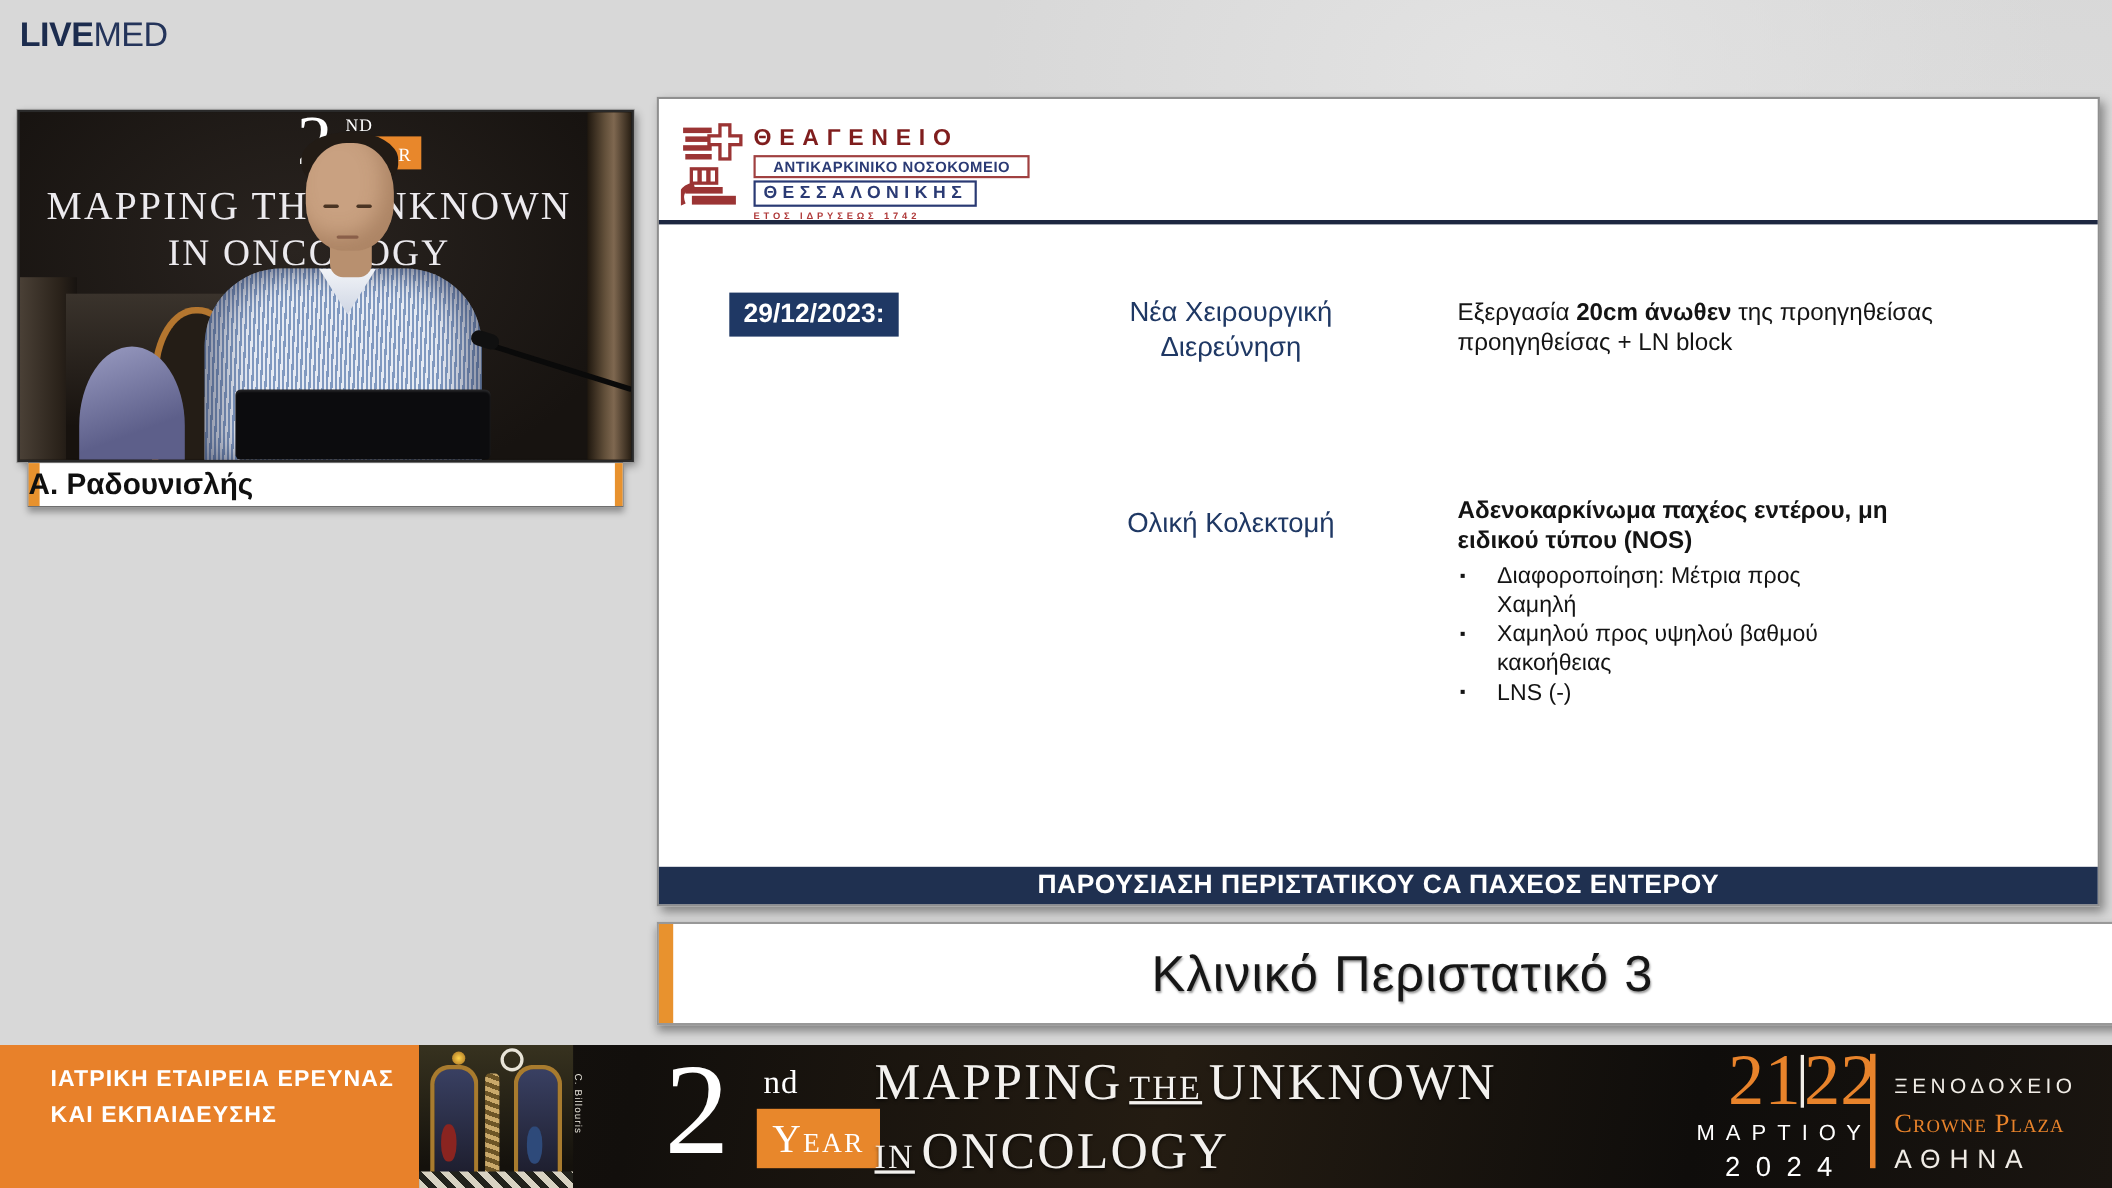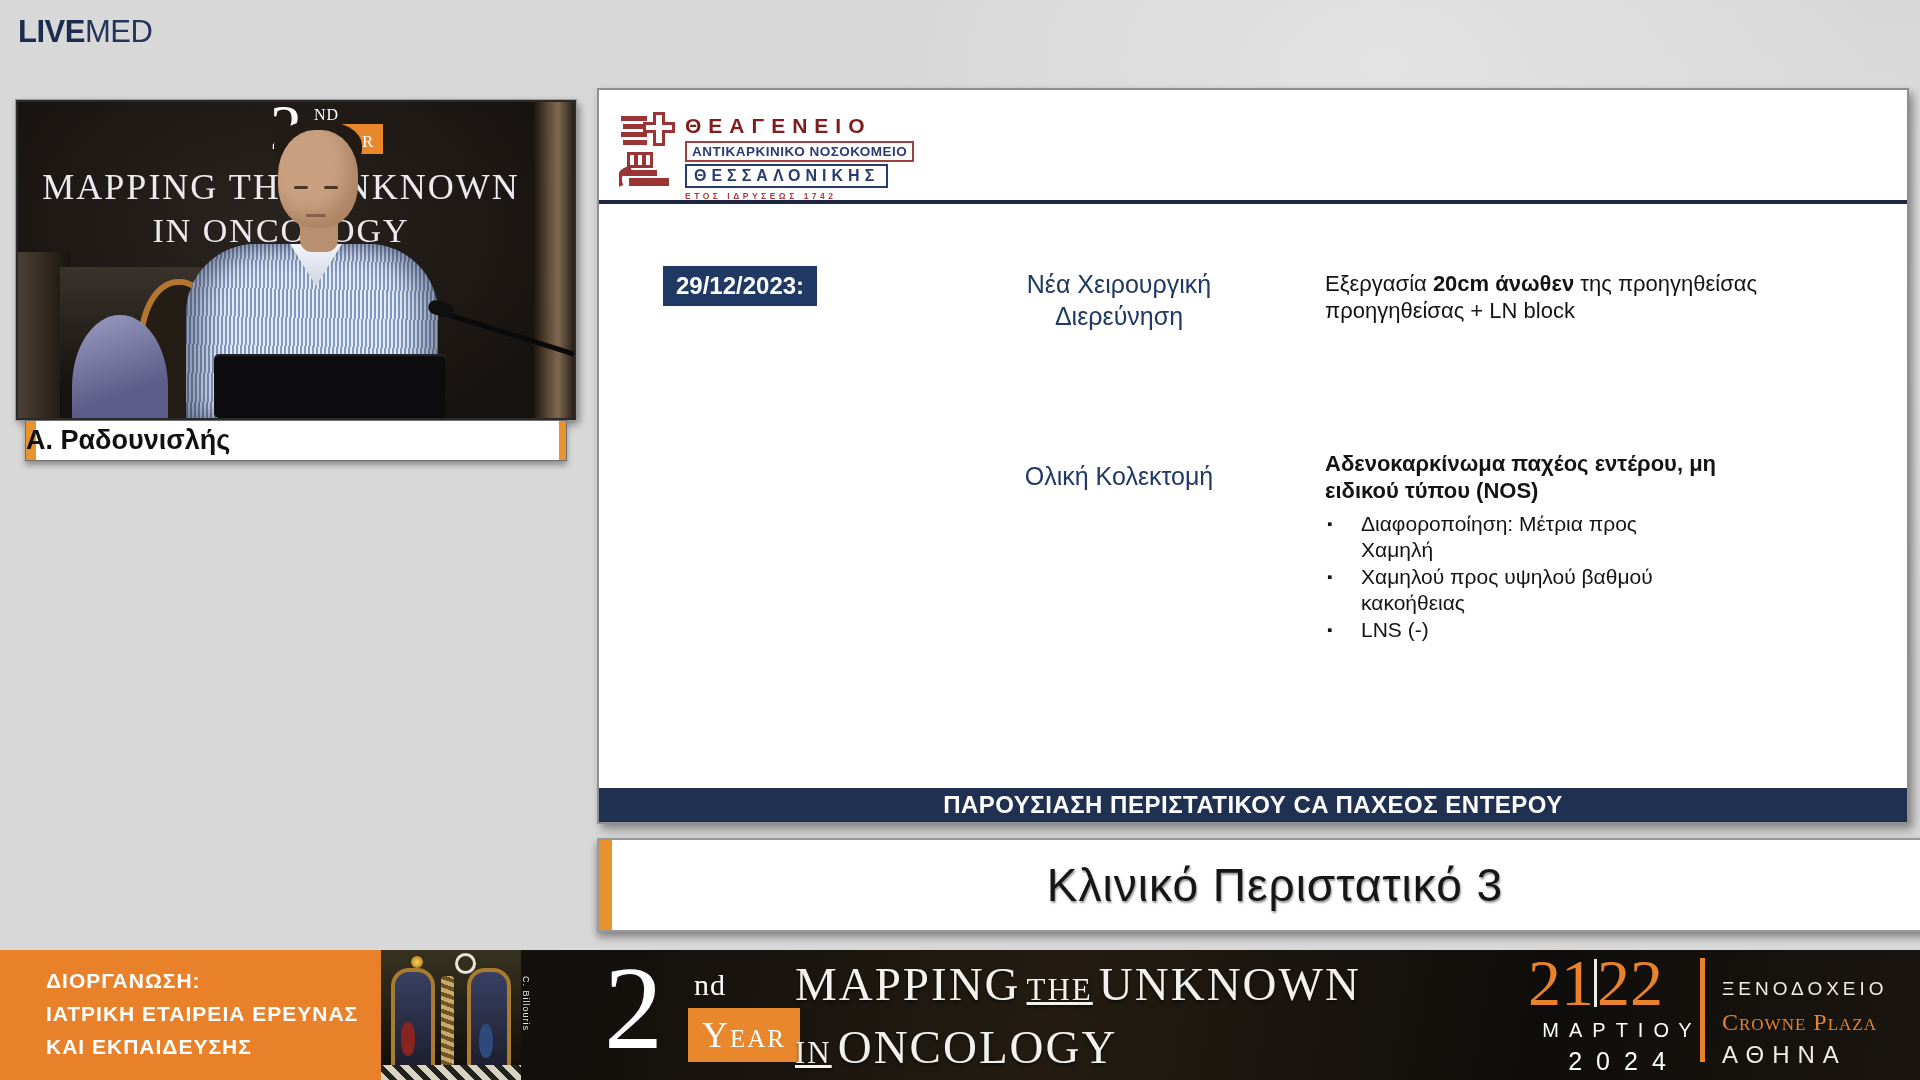--- a/index.html
+++ b/index.html
@@ -64,21 +64,21 @@
   .name-bar .strip.left{left:0;} .name-bar .strip.right{right:0;width:7px;}
   .name-bar .nm{position:absolute;inset:0;line-height:38px;font-size:27px;font-weight:bold;color:#101010;}
 
   
   .slide{position:absolute;left:597px;top:88px;width:1308px;height:732px;background:#fff;
     border:2px solid #8f8f8f;box-shadow:4px 5px 9px rgba(0,0,0,.4);}
   .hosp-icon{position:absolute;left:20px;top:20px;width:58px;height:80px;}
   .hosp-text{position:absolute;left:86px;top:24px;}
   .hosp-l1{font-size:21px;font-weight:bold;color:#7f1d1d;letter-spacing:7px;}
   .hosp-l2{display:inline-block;margin-top:3px;font-size:13.5px;font-weight:bold;color:#2a3a74;
-    border:2px solid #a04040;padding:1px 5px;letter-spacing:.5px;}
+    border:2px solid #a04040;padding:1px 16px;letter-spacing:.5px;}
   .hosp-l3{display:block;margin-top:2px;}
   .hosp-l3 span{display:inline-block;font-size:16px;font-weight:bold;color:#2a3a74;letter-spacing:5px;
     border:2px solid #2a3a74;padding:1px 7px;}
   .hosp-l4{margin-top:3px;font-size:8.5px;font-weight:bold;color:#b03a3a;letter-spacing:3.5px;}
   .slide-rule{position:absolute;left:0;right:0;top:110px;height:4px;background:#1d2740;}
   .date-badge{position:absolute;left:64px;top:176px;background:#1F3864;color:#fff;font-weight:bold;
     font-size:24px;line-height:40px;padding:0 13px;}
   .r1-label{position:absolute;left:400px;top:178px;width:240px;text-align:center;color:#1F3864;
     font-size:25px;line-height:32px;}
   .r1-text{position:absolute;left:726px;top:180px;width:440px;color:#141414;font-size:22px;line-height:27px;}
@@ -125,21 +125,21 @@
     font-family:"Liberation Serif","DejaVu Serif",serif;}
   .f-year .n2{position:absolute;left:0;top:-6px;font-size:118px;line-height:1.1;}
   .f-year .sup{position:absolute;left:90px;top:18px;font-size:30px;letter-spacing:1px;}
   .f-year .ybox{position:absolute;left:84px;top:58px;background:#e8872b;padding:0 14px;
     font-variant:small-caps;font-size:36px;line-height:54px;letter-spacing:2px;}
   .f-title{position:absolute;left:795px;top:958px;color:#f3f1ee;
     font-family:"Liberation Serif","DejaVu Serif",serif;letter-spacing:2px;text-shadow:0 2px 3px rgba(0,0,0,.6);}
   .f-title .row{line-height:52px;}
   .f-title .big{font-size:47px;} .f-title .sml{font-size:31px;text-decoration:underline;}
   .f-dates{position:absolute;left:1528px;top:952px;width:178px;text-align:center;color:#fff;}
-  .f-dates .days{display:flex;align-items:center;justify-content:flex-start;gap:0;
+  .f-dates .days{display:flex;align-items:center;justify-content:flex-end;gap:0;
     font-family:"Liberation Serif","DejaVu Serif",serif;font-size:66px;color:#e8832b;line-height:62px;}
   .f-dates .bar{width:3px;height:48px;background:#f0ece6;}
   .f-dates .month{margin-top:5px;font-size:20px;letter-spacing:10px;padding-left:10px;}
   .f-dates .yr{margin-top:5px;font-size:25px;letter-spacing:14px;padding-left:14px;}
   .f-div{position:absolute;left:1700px;top:958px;width:5px;height:104px;background:#e8832b;}
   .f-venue{position:absolute;left:1722px;top:978px;color:#f0ece6;}
   .f-venue .lbl{font-size:19px;letter-spacing:4px;}
   .f-venue .nm{margin-top:6px;font-family:"Liberation Serif","DejaVu Serif",serif;font-variant:small-caps;
     font-size:24px;color:#e8832b;letter-spacing:1px;line-height:32px;}
   .f-venue .ct{margin-top:3px;font-size:24px;letter-spacing:8px;}
@@ -242,21 +242,20 @@
   </div>
 
   <div class="banner">
     <div class="strip left"></div>
     <div class="strip right"></div>
     <div class="ttl">Κλινικό Περιστατικό 3</div>
   </div>
 
   <div class="footer">
     <div class="f-org">
-      <div>ΔΙΟΡΓΑΝΩΣΗ:</div>
       <div>ΙΑΤΡΙΚΗ ΕΤΑΙΡΕΙΑ ΕΡΕΥΝΑΣ</div>
       <div>ΚΑΙ ΕΚΠΑΙΔΕΥΣΗΣ</div>
     </div>
     <div class="f-art">
       <div class="ring"></div>
       <div class="dot"></div>
       <div class="arch a1"></div>
       <div class="arch a2"></div>
       <div class="col"></div>
       <div class="fig red"></div>

